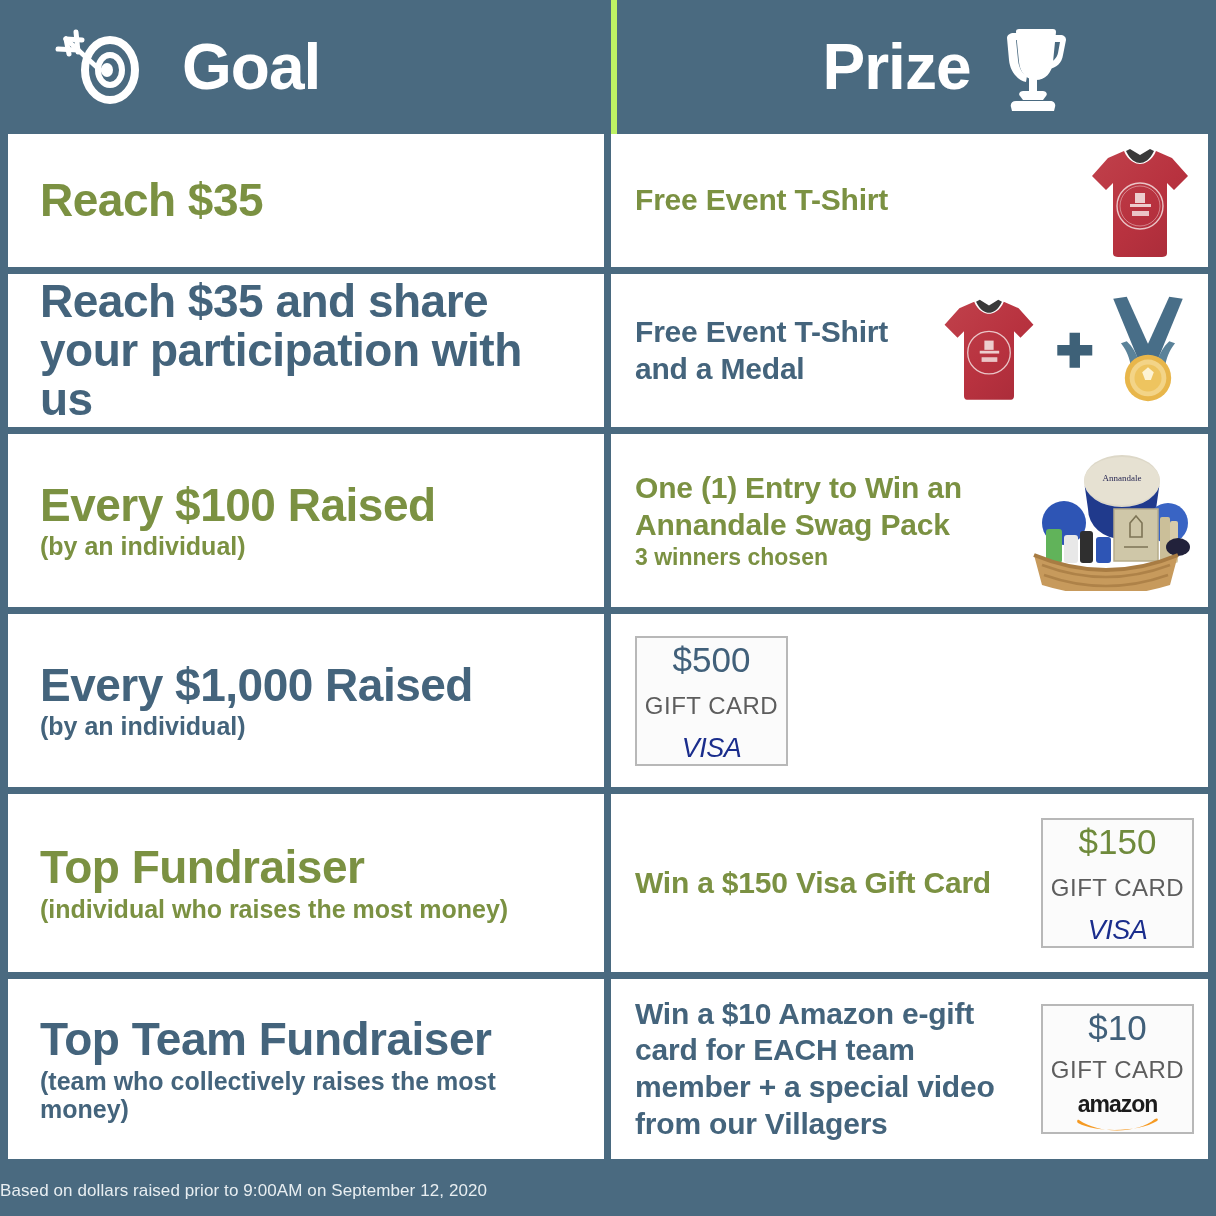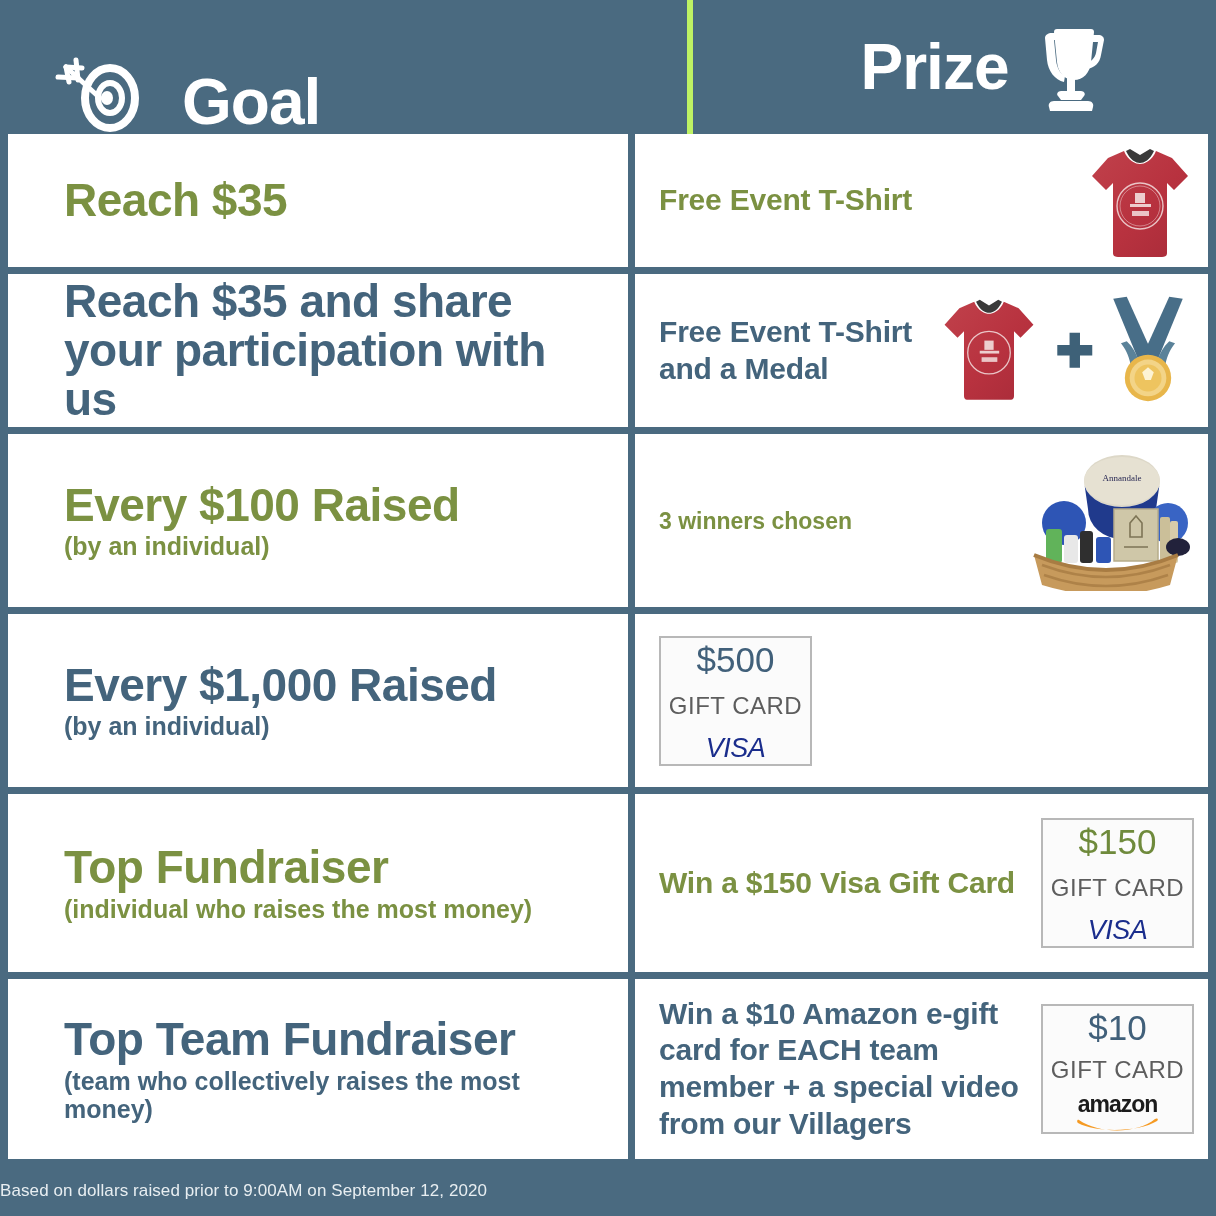--- a/index.html
+++ b/index.html
@@ -23,24 +23,23 @@
     height:134px;
     display:flex;
     flex:0 0 134px;
     background:#4a6a80;
   }
   .header-cell{
     display:flex;align-items:center;
     box-sizing:border-box;
   }
   .header-goal{
-    width:687px;
+    width:611px;
     padding-left:52px;
     gap:34px;
-    align-items:flex-end;
   }
   .header-prize{
     flex:1;
     padding-left:60px;
     gap:26px;
     border-left:6px solid #bef264;
     justify-content:center;
   }
   .header-title{
     color:#ffffff;
@@ -65,21 +64,20 @@
     border-bottom:7px solid #4a6a80;
     box-sizing:border-box;
   }
   .row:last-child{border-bottom:0;}
   .cell-goal{
     width:603px;
     box-sizing:border-box;
     padding:10px 26px 10px 32px;
     display:flex;flex-direction:column;justify-content:center;
     border-right:7px solid #4a6a80;
-    margin-left:24px;
   }
   .cell-prize{
     flex:1;
     box-sizing:border-box;
     padding:10px 14px 10px 24px;
     display:flex;align-items:center;
     justify-content:space-between;
     gap:10px;
   }
   .prize-text{
@@ -300,20 +298,21 @@
       </div>
     </div>
 
     <div class="row r3">
       <div class="cell-goal">
         <div class="goal-main green">Every $100 Raised</div>
         <div class="goal-sub green">(by an individual)</div>
       </div>
       <div class="cell-prize">
         <div class="prize-text">
+          <div class="prize-main green">One (1) Entry to Win an Annandale Swag Pack</div>
           <div class="prize-sub green">3 winners chosen</div>
         </div>
         <div class="prize-art">
           <span class="basket">
             <svg viewBox="0 0 176 140" width="176" height="140" aria-hidden="true">
               <ellipse cx="104" cy="30" rx="38" ry="26" fill="#ddd8c8"></ellipse>
               <path d="M66 30 a38 26 0 0 0 76 0 l-4 28 a34 30 0 0 1 -68 0 z" fill="#203a8c"></path>
               <ellipse cx="104" cy="30" rx="38" ry="24" fill="#e6e1d2"></ellipse>
               <text x="104" y="30" font-size="9" fill="#2b2b55" text-anchor="middle" font-family="Liberation Serif, serif">Annandale</text>
               <circle cx="46" cy="72" r="22" fill="#2e55b5"></circle>

